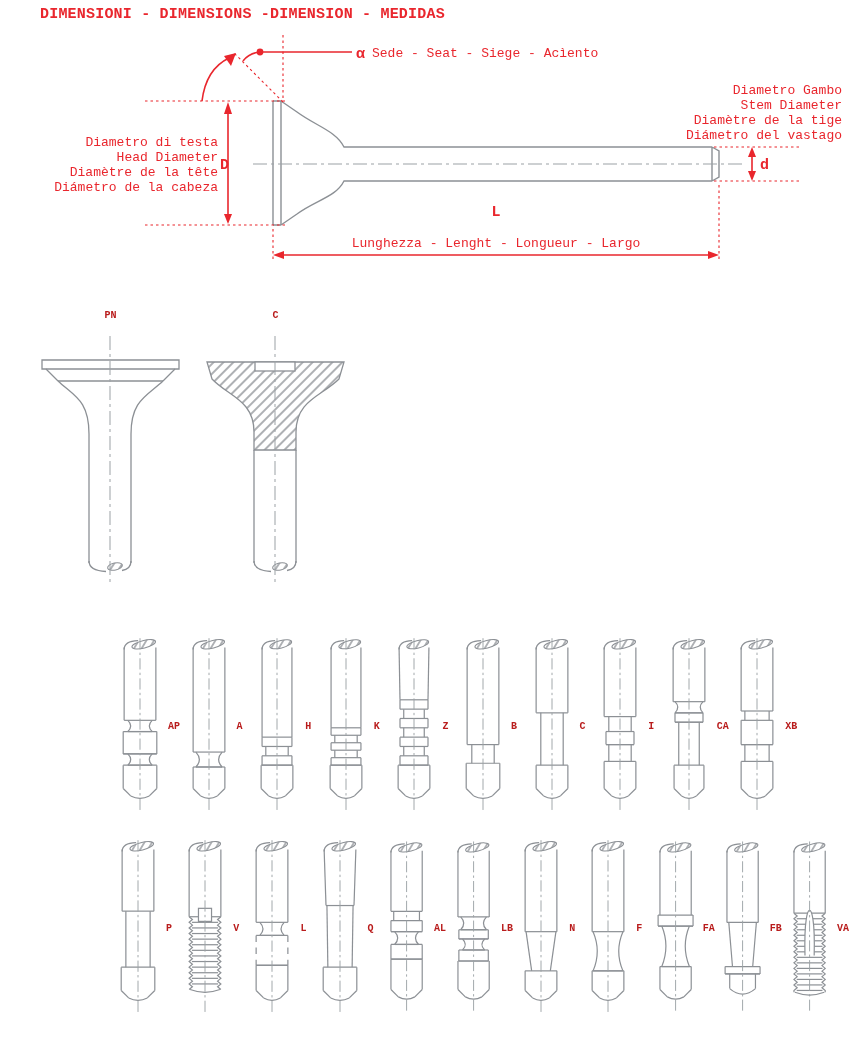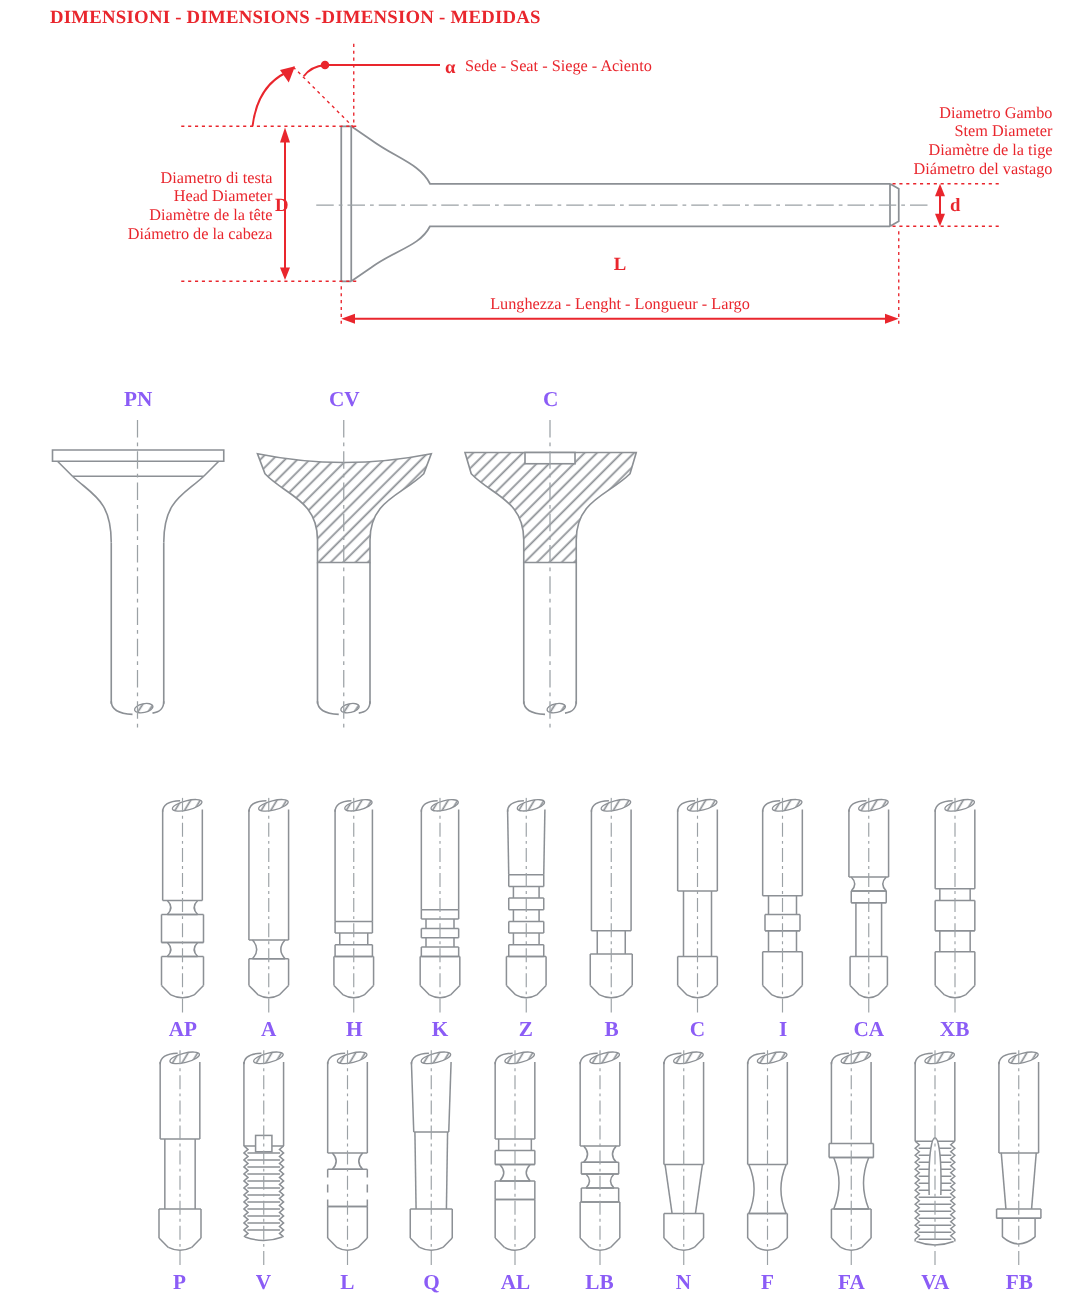--- a/index.html
+++ b/index.html
@@ -1,28 +1,28 @@
 <!DOCTYPE html>
 <html><head>
 <meta charset="utf-8">
 <style>
   html,body{margin:0;padding:0;background:#fff;}
   #page{position:relative;width:860px;height:1051px;background:#fff;overflow:hidden;
-        font-family:Liberation Serif, serif;}
+        font-family:Liberation Mono, monospace;}
   .sec-title{position:absolute;font-weight:bold;font-size:15px;color:#e9262d;letter-spacing:.2px;white-space:nowrap;}
-  .code-label{font-weight:bold;font-size:17px;color:#8b5cf6;text-align:center;}
+  .code-label{font-weight:bold;font-size:10px;color:#b91c1c;text-align:center;}
   .head-row{position:absolute;left:28px;top:310px;width:825px;display:flex;}
   .head-col{width:165px;display:flex;flex-direction:column;align-items:center;}
   .head-col .code-label{height:22px;}
   .stem-row{position:absolute;display:flex;}
   #stem-row-1{left:112px;top:638px;width:686px;}
   #stem-row-2{left:110px;top:840px;width:740px;}
   #stem-row-1 .stem-col{width:68.6px;}
   #stem-row-2 .stem-col{width:67.2px;}
-  .stem-col{display:flex;flex-direction:column;align-items:center;}
+  .stem-col{display:flex;flex-direction:row;align-items:center;}
   .stem-col .code-label{margin-top:2px;}
   svg{display:block;}
   .g{stroke:#8c9095;fill:none;stroke-width:1.4;}
   .cl{stroke:#9ba1a5;fill:none;stroke-width:1;stroke-dasharray:14 4 3 4;}
   .r{stroke:#e9262d;fill:none;stroke-width:1.6;}
   .rd{stroke:#e9262d;fill:none;stroke-width:1.1;stroke-dasharray:2.5 3;}
   .rf{fill:#e9262d;stroke:none;}
   .t{fill:#e9262d;font-size:13px;}
   .tb{fill:#e9262d;font-size:15px;font-weight:bold;}
 </style>
@@ -100,32 +100,20 @@
       <div class="code-label">PN</div>
       <svg class="head" width="165" height="255" viewBox="0 0 165 255">
           <path d="M 14,28 L 151,28 L 151,37 L 14,37 Z" fill="none" stroke="#8c9095" stroke-width="1.3"></path>
           <line x1="18" y1="37" x2="30" y2="49" stroke="#8c9095" stroke-width="1.3"></line>
           <line x1="147" y1="37" x2="135" y2="49" stroke="#8c9095" stroke-width="1.3"></line>
           <line x1="30" y1="49" x2="135" y2="49" stroke="#8c9095" stroke-width="1.3"></line>
           <path d="M 30,49 C 46,64 61,68 61,102" fill="none" stroke="#8c9095" stroke-width="1.3"></path>
           <path d="M 135,49 C 119,64 103,68 103,102" fill="none" stroke="#8c9095" stroke-width="1.3"></path>
           <line x1="61" y1="102" x2="61" y2="231" stroke="#8c9095" stroke-width="1.3"></line>
           <line x1="103" y1="102" x2="103" y2="231" stroke="#8c9095" stroke-width="1.3"></line>
-          <path d="M 61,229 C 61,236 68,239 78,239.5" fill="none" stroke="#8c9095" stroke-width="1.3"></path>
-          <path d="M 103,229 C 103,235 100,237.5 94,238.5" fill="none" stroke="#8c9095" stroke-width="1.3"></path>
-          <ellipse cx="87" cy="234.5" rx="7.5" ry="3.5" transform="rotate(-12 87 234.5)" fill="url(#hp)" stroke="#8c9095" stroke-width="1.1"></ellipse>
-          <line x1="82" y1="4" x2="82" y2="250" stroke="#9ba1a5" stroke-width="1" stroke-dasharray="14 4 3 4"></line>
-        </svg>
-    </div>
-    <div class="head-col">
-      <div class="code-label">CV</div>
-      <svg class="head" width="165" height="255" viewBox="0 0 165 255">
-          <path d="M 13,31 Q 82,45 152,31 L 146,47 C 129,64 103,68 103,100 L 103,118 L 61,118 L 61,100 C 61,68 35,64 19,47 Z" fill="url(#hp)" stroke="#8c9095" stroke-width="1.3"></path>
-          <line x1="61" y1="118" x2="61" y2="231" stroke="#8c9095" stroke-width="1.3"></line>
-          <line x1="103" y1="118" x2="103" y2="231" stroke="#8c9095" stroke-width="1.3"></line>
           <path d="M 61,229 C 61,236 68,239 78,239.5" fill="none" stroke="#8c9095" stroke-width="1.3"></path>
           <path d="M 103,229 C 103,235 100,237.5 94,238.5" fill="none" stroke="#8c9095" stroke-width="1.3"></path>
           <ellipse cx="87" cy="234.5" rx="7.5" ry="3.5" transform="rotate(-12 87 234.5)" fill="url(#hp)" stroke="#8c9095" stroke-width="1.1"></ellipse>
           <line x1="82" y1="4" x2="82" y2="250" stroke="#9ba1a5" stroke-width="1" stroke-dasharray="14 4 3 4"></line>
         </svg>
     </div>
     <div class="head-col">
       <div class="code-label">C</div>
       <svg class="head" width="165" height="255" viewBox="0 0 165 255">
           <path d="M 14,30 L 151,30 L 146,47 C 129,64 103,68 103,100 L 103,118 L 61,118 L 61,100 C 61,68 35,64 19,47 Z" fill="url(#hp)" stroke="#8c9095" stroke-width="1.3"></path>
@@ -618,20 +606,41 @@
           <line x1="47" y1="161" x2="39" y2="169" stroke="#8c9095" stroke-width="1.3"></line>
           <path d="M 21,169 Q 30,174 39,169" fill="none" stroke="#8c9095" stroke-width="1.3"></path>
           <line x1="30" y1="0" x2="30" y2="186" stroke="#9ba1a5" stroke-width="1" stroke-dasharray="12 3.5 2.5 3.5"></line>
         </svg>
         <div class="code-label">FA</div>
       </div>
     <div class="stem-col">
         <svg class="stem" width="56" height="174" viewBox="0 0 60 186">
           <path d="M 13,12 Q 13,3 28,2.5" fill="none" stroke="#8c9095" stroke-width="1.3"></path>
           <ellipse cx="34" cy="6.5" rx="13" ry="4" transform="rotate(-14 34 6.5)" fill="url(#hp)" stroke="#8c9095" stroke-width="1.1"></ellipse>
+          <line x1="13" y1="10" x2="13" y2="88" stroke="#8c9095" stroke-width="1.3"></line>
+          <line x1="47" y1="10" x2="47" y2="88" stroke="#8c9095" stroke-width="1.3"></line>
+          <line x1="13" y1="88" x2="47" y2="88" stroke="#8c9095" stroke-width="1.3"></line>
+          <line x1="15" y1="88" x2="19" y2="136" stroke="#8c9095" stroke-width="1.3"></line>
+          <line x1="45" y1="88" x2="41" y2="136" stroke="#8c9095" stroke-width="1.3"></line>
+          <line x1="11" y1="136" x2="49" y2="136" stroke="#8c9095" stroke-width="1.3"></line>
+          <line x1="11" y1="136" x2="11" y2="144" stroke="#8c9095" stroke-width="1.3"></line>
+          <line x1="49" y1="136" x2="49" y2="144" stroke="#8c9095" stroke-width="1.3"></line>
+          <line x1="11" y1="144" x2="49" y2="144" stroke="#8c9095" stroke-width="1.3"></line>
+          <line x1="11" y1="144" x2="49" y2="144" stroke="#8c9095" stroke-width="1.3"></line>
+          <line x1="16" y1="144" x2="16" y2="160" stroke="#8c9095" stroke-width="1.3"></line>
+          <line x1="44" y1="144" x2="44" y2="160" stroke="#8c9095" stroke-width="1.3"></line>
+          <path d="M 16,160 Q 30,172 44,160" fill="none" stroke="#8c9095" stroke-width="1.3"></path>
+          <line x1="30" y1="0" x2="30" y2="186" stroke="#9ba1a5" stroke-width="1" stroke-dasharray="12 3.5 2.5 3.5"></line>
+        </svg>
+        <div class="code-label">FB</div>
+      </div>
+    <div class="stem-col">
+        <svg class="stem" width="56" height="174" viewBox="0 0 60 186">
+          <path d="M 13,12 Q 13,3 28,2.5" fill="none" stroke="#8c9095" stroke-width="1.3"></path>
+          <ellipse cx="34" cy="6.5" rx="13" ry="4" transform="rotate(-14 34 6.5)" fill="url(#hp)" stroke="#8c9095" stroke-width="1.1"></ellipse>
           <line x1="13" y1="10" x2="13" y2="78" stroke="#8c9095" stroke-width="1.3"></line>
           <line x1="47" y1="10" x2="47" y2="78" stroke="#8c9095" stroke-width="1.3"></line>
           <line x1="13" y1="78" x2="47" y2="78" stroke="#8c9095" stroke-width="1.3"></line>
           <path d="M 13,78 l 3.5,3 l -3.5,3 l 3.5,3 l -3.5,3 l 3.5,3 l -3.5,3 l 3.5,3 l -3.5,3 l 3.5,3 l -3.5,3 l 3.5,3 l -3.5,3 l 3.5,3 l -3.5,3 l 3.5,3 l -3.5,3 l 3.5,3 l -3.5,3 l 3.5,3 l -3.5,3 l 3.5,3 l -3.5,3 l 3.5,3 l -3.5,3 l 3.5,3 l -3.5,3 l 3.5,3 l -3.5,3 L 13,164" fill="none" stroke="#8c9095" stroke-width="1.3"></path>
           <path d="M 47,78 l -3.5,3 l 3.5,3 l -3.5,3 l 3.5,3 l -3.5,3 l 3.5,3 l -3.5,3 l 3.5,3 l -3.5,3 l 3.5,3 l -3.5,3 l 3.5,3 l -3.5,3 l 3.5,3 l -3.5,3 l 3.5,3 l -3.5,3 l 3.5,3 l -3.5,3 l 3.5,3 l -3.5,3 l 3.5,3 l -3.5,3 l 3.5,3 l -3.5,3 l 3.5,3 l -3.5,3 l 3.5,3 L 47,164" fill="none" stroke="#8c9095" stroke-width="1.3"></path>
           <line x1="16" y1="84" x2="44" y2="84" stroke="#8c9095" stroke-width="1.3"></line>
           <line x1="16" y1="90" x2="44" y2="90" stroke="#8c9095" stroke-width="1.3"></line>
           <line x1="16" y1="96" x2="44" y2="96" stroke="#8c9095" stroke-width="1.3"></line>
           <line x1="16" y1="102" x2="44" y2="102" stroke="#8c9095" stroke-width="1.3"></line>
           <line x1="16" y1="108" x2="44" y2="108" stroke="#8c9095" stroke-width="1.3"></line>
@@ -643,36 +652,15 @@
           <line x1="16" y1="144" x2="44" y2="144" stroke="#8c9095" stroke-width="1.3"></line>
           <line x1="16" y1="150" x2="44" y2="150" stroke="#8c9095" stroke-width="1.3"></line>
           <line x1="16" y1="156" x2="44" y2="156" stroke="#8c9095" stroke-width="1.3"></line>
           <line x1="16" y1="162" x2="44" y2="162" stroke="#8c9095" stroke-width="1.3"></line>
           <path d="M 14,164 Q 30,170 46,164" fill="none" stroke="#8c9095" stroke-width="1.3"></path>
           <path d="M 25,124 C 24,84 28,75 30,75 C 32,75 36,84 35,124" fill="#fff" stroke="#8c9095" stroke-width="1.3"></path>
           <line x1="30" y1="0" x2="30" y2="186" stroke="#9ba1a5" stroke-width="1" stroke-dasharray="12 3.5 2.5 3.5"></line>
         </svg>
         <div class="code-label">VA</div>
       </div>
-    <div class="stem-col">
-        <svg class="stem" width="56" height="174" viewBox="0 0 60 186">
-          <path d="M 13,12 Q 13,3 28,2.5" fill="none" stroke="#8c9095" stroke-width="1.3"></path>
-          <ellipse cx="34" cy="6.5" rx="13" ry="4" transform="rotate(-14 34 6.5)" fill="url(#hp)" stroke="#8c9095" stroke-width="1.1"></ellipse>
-          <line x1="13" y1="10" x2="13" y2="88" stroke="#8c9095" stroke-width="1.3"></line>
-          <line x1="47" y1="10" x2="47" y2="88" stroke="#8c9095" stroke-width="1.3"></line>
-          <line x1="13" y1="88" x2="47" y2="88" stroke="#8c9095" stroke-width="1.3"></line>
-          <line x1="15" y1="88" x2="19" y2="136" stroke="#8c9095" stroke-width="1.3"></line>
-          <line x1="45" y1="88" x2="41" y2="136" stroke="#8c9095" stroke-width="1.3"></line>
-          <line x1="11" y1="136" x2="49" y2="136" stroke="#8c9095" stroke-width="1.3"></line>
-          <line x1="11" y1="136" x2="11" y2="144" stroke="#8c9095" stroke-width="1.3"></line>
-          <line x1="49" y1="136" x2="49" y2="144" stroke="#8c9095" stroke-width="1.3"></line>
-          <line x1="11" y1="144" x2="49" y2="144" stroke="#8c9095" stroke-width="1.3"></line>
-          <line x1="11" y1="144" x2="49" y2="144" stroke="#8c9095" stroke-width="1.3"></line>
-          <line x1="16" y1="144" x2="16" y2="160" stroke="#8c9095" stroke-width="1.3"></line>
-          <line x1="44" y1="144" x2="44" y2="160" stroke="#8c9095" stroke-width="1.3"></line>
-          <path d="M 16,160 Q 30,172 44,160" fill="none" stroke="#8c9095" stroke-width="1.3"></path>
-          <line x1="30" y1="0" x2="30" y2="186" stroke="#9ba1a5" stroke-width="1" stroke-dasharray="12 3.5 2.5 3.5"></line>
-        </svg>
-        <div class="code-label">FB</div>
-      </div>
   </div>
 
 </div>
 
 </body></html>

